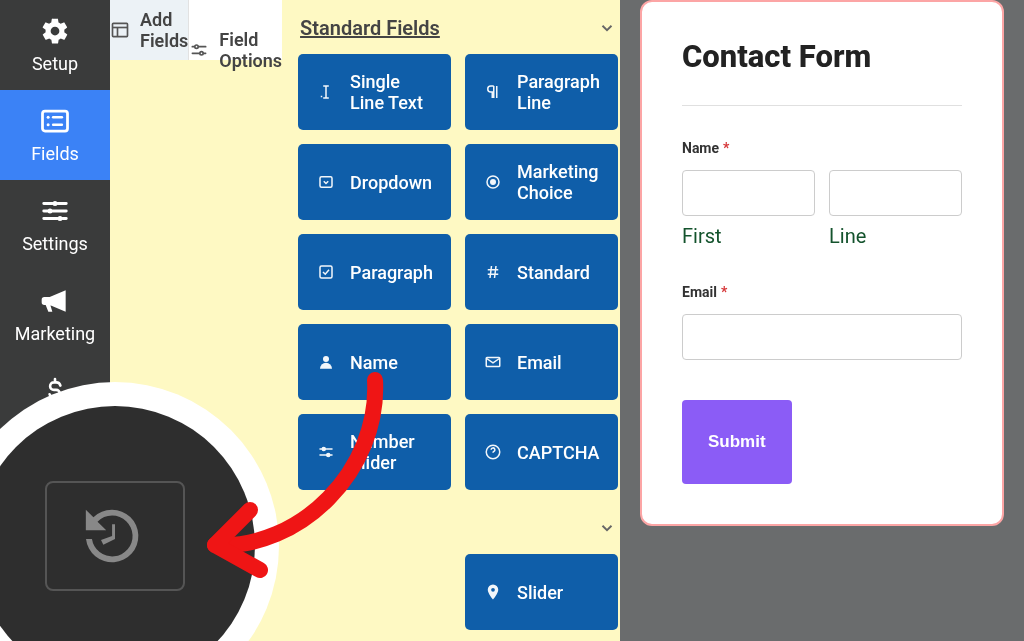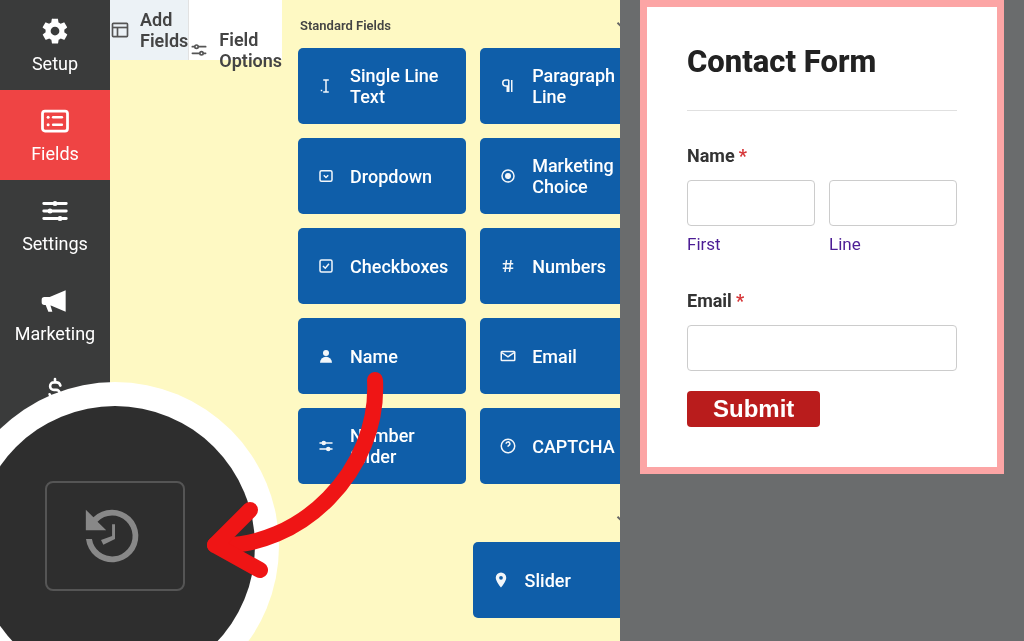--- a/index.html
+++ b/index.html
@@ -2,48 +2,48 @@
 <html><head>
 <meta charset="utf-8">
 <style>
   * { box-sizing: border-box; margin: 0; padding: 0; }
   body { font-family: -apple-system, BlinkMacSystemFont, "Segoe UI", Roboto, sans-serif; background: #6a6c6d; width: 1024px; height: 641px; overflow: hidden; }
   .app { display: flex; width: 100%; height: 100%; }
 
   
   .sidebar { width: 110px; background: #3a3b3b; display: flex; flex-direction: column; }
   .sidebar-item { display: flex; flex-direction: column; align-items: center; justify-content: center; color: #fff; font-size: 18px; padding: 10px 0 12px 0; cursor: pointer; height: 90px; gap: 6px; }
-  .sidebar-item.active { background: #ef4444; }
+  .sidebar-item.active { background: #3b82f6; }
   .sidebar-icon { width: 32px; height: 32px; color: #fff; display: flex; align-items: center; justify-content: center; }
 
   
   .fields-panel { width: 510px; background: #fef9c3; display: flex; flex-direction: row; }
   .tabs { display: flex; height: 60px; background: #fff; }
   .tab { flex: 1; display: flex; align-items: center; justify-content: center; gap: 10px; font-size: 18px; font-weight: 600; color: #444; cursor: pointer; border-right: 1px solid #e2e2e2; }
   .tab:last-child { border-right: none; margin-top: 40px; }
   .tab.active { background: #ecf2f6; }
   .section { padding: 0 10px 20px 10px; }
-  .section-header { display: flex; align-items: center; justify-content: space-between; padding: 16px 8px 14px 8px; font-size: 13px; font-weight: 600; color: #444; cursor: pointer; }
+  .section-header { display: flex; align-items: center; justify-content: space-between; padding: 16px 8px 14px 8px; font-size: 20px; font-weight: 600; color: #444; cursor: pointer; text-decoration: underline; }
   .field-grid { display: grid; grid-template-columns: 1fr 1fr; gap: 14px; padding: 0 6px; }
   .field-btn { background: #0f5ea9; color: #fff; border-radius: 5px; height: 76px; display: flex; align-items: center; padding: 0 18px; gap: 14px; font-size: 18px; font-weight: 500; cursor: pointer; }
   .field-icon { width: 20px; height: 20px; flex-shrink: 0; display: flex; align-items: center; justify-content: center; opacity: 0.95; }
 
   
   .preview { flex: 1; padding: 0 20px 40px 20px; background: #6a6c6d; }
-  .form-card { background: #fff; border-radius: 0; padding: 36px 40px 40px 40px; border: 7px solid #fca5a5; }
+  .form-card { background: #fff; border-radius: 12px; padding: 36px 40px 40px 40px; border: 2px solid #fca5a5; }
   .form-title { font-size: 31px; font-weight: 800; color: #222; margin-bottom: 30px; }
   .divider { border: none; border-top: 1px solid #e0e0e0; margin-bottom: 34px; }
-  .form-label { font-size: 18px; font-weight: 700; color: #333; margin-bottom: 14px; display: block; }
+  .form-label { font-size: 14px; font-weight: 700; color: #333; margin-bottom: 14px; display: block; }
   .req { color: #d63638; margin-left: 4px; }
   .name-row { display: flex; gap: 14px; margin-bottom: 8px; }
   .input { height: 46px; border: 1px solid #ccc; border-radius: 4px; width: 100%; font-size: 15px; padding: 0 10px; }
   .sublabels { display: flex; gap: 14px; margin-bottom: 36px; }
-  .sublabel { flex: 1; font-size: 17px; color: #4c1d95; }
-  .email-group { margin-bottom: 20px; }
-  .submit { background: #b91c1c; color: #fff; border: none; padding: 4px 26px; font-size: 24px; font-weight: 600; border-radius: 4px; cursor: pointer; }
+  .sublabel { flex: 1; font-size: 20px; color: #14532d; }
+  .email-group { margin-bottom: 40px; }
+  .submit { background: #8b5cf6; color: #fff; border: none; padding: 32px 26px; font-size: 17px; font-weight: 600; border-radius: 4px; cursor: pointer; }
 
   
   .callout { position: absolute; left: -25px; bottom: -45px; width: 280px; height: 280px; border-radius: 50%; background: #2e2e2e; box-shadow: 0 0 0 24px #fff; display: flex; align-items: center; justify-content: center; }
   .callout-btn { width: 140px; height: 110px; border: 2px solid #555; border-radius: 8px; display: flex; align-items: center; justify-content: center; margin-top: -20px; }
   .callout-btn svg { width: 70px; height: 70px; color: #888; }
 
   .arrow { position: absolute; left: 170px; top: 370px; width: 220px; height: 230px; pointer-events: none; }
   .chev { width: 18px; height: 18px; }
   svg { display: block; }
 </style>
@@ -170,29 +170,29 @@
             </span>
           <span>Marketing Choice</span>
         </div>
         <div class="field-btn">
           <span class="field-icon">
               <svg viewBox="0 0 24 24" width="18" height="18" fill="none" stroke="#fff" stroke-width="2">
                 <rect x="4" y="4" width="16" height="16" rx="2"></rect>
                 <path d="M8 12l3 3 5-6"></path>
               </svg>
             </span>
-          <span>Checkboxes</span>
+          <span>Paragraph</span>
         </div>
         <div class="field-btn">
           <span class="field-icon">
               <svg viewBox="0 0 24 24" width="18" height="18" fill="none" stroke="#fff" stroke-width="2">
                 <path d="M5 9h14M5 15h14M10 4 8 20M16 4l-2 16"></path>
               </svg>
             </span>
-          <span>Numbers</span>
+          <span>Standard</span>
         </div>
         <div class="field-btn">
           <span class="field-icon">
               <svg viewBox="0 0 24 24" width="18" height="18" fill="currentColor">
                 <circle cx="12" cy="8" r="4"></circle>
                 <path d="M4 21a8 8 0 0 1 16 0Z"></path>
               </svg>
             </span>
           <span>Name</span>
         </div>

